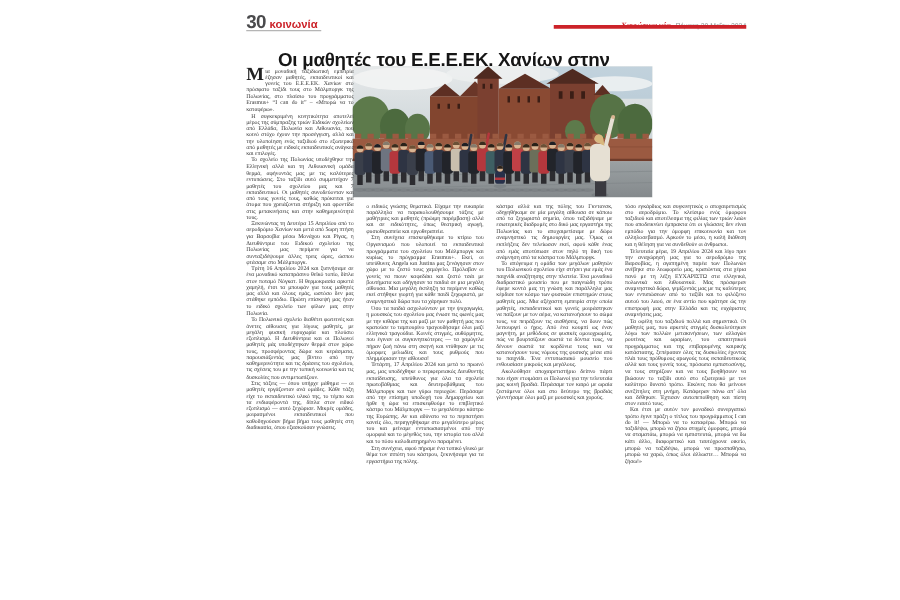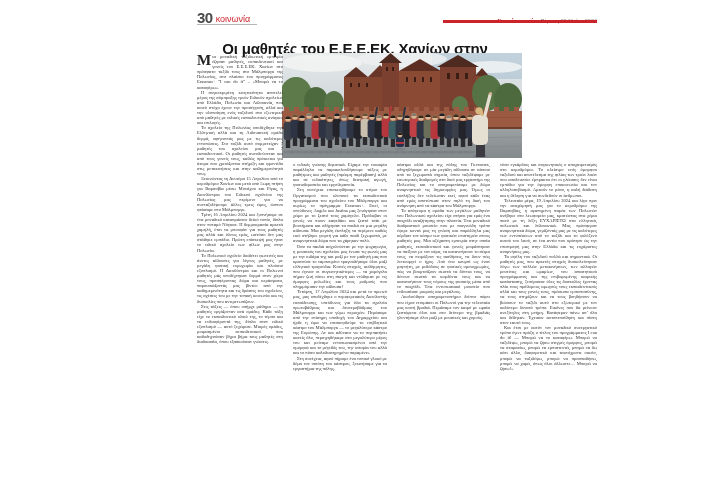--- a/index.html
+++ b/index.html
@@ -3,21 +3,21 @@
 <meta charset="utf-8">
 <style>
   html,body{margin:0;padding:0;background:#ffffff;}
   .page{position:relative;width:720px;height:480px;background:#ffffff;overflow:hidden;
         font-family:"Liberation Serif", serif;color:#2b2b2b;}
 
   
   .hdr-left{position:absolute;left:197px;top:5px;height:20px;display:flex;align-items:flex-end;gap:3px;
             font-family:"Liberation Sans", sans-serif;text-align:right;}
   .page-num{font-size:15px;font-weight:bold;color:#4a4a4c;letter-spacing:-0.5px;line-height:15px;}
-  .section-label{font-size:9px;font-weight:normal;color:#cc2229;line-height:11px;}
+  .section-label{font-size:9px;font-weight:bold;color:#cc2229;line-height:11px;}
   .hdr-left-rule{position:absolute;left:197px;top:24px;width:60px;height:1px;background:#b5b5b5;}
   .hdr-right{position:absolute;left:360px;top:9px;width:237px;text-align:right;white-space:nowrap;}
   .masthead{font-size:6.5px;font-weight:bold;font-style:italic;color:#cc2229;
             font-family:"Liberation Serif", serif;}
   .masthead-date{font-size:5.5px;color:#8a8a8a;font-family:"Liberation Sans", sans-serif;}
   .hdr-right-rule{position:absolute;left:443px;top:20px;width:154px;height:2.5px;background:#cc2229;}
 
   
   .title{position:absolute;left:190px;top:30px;width:330px;text-align:center;
          font-family:"Liberation Sans", sans-serif;font-weight:bold;font-size:15px;

